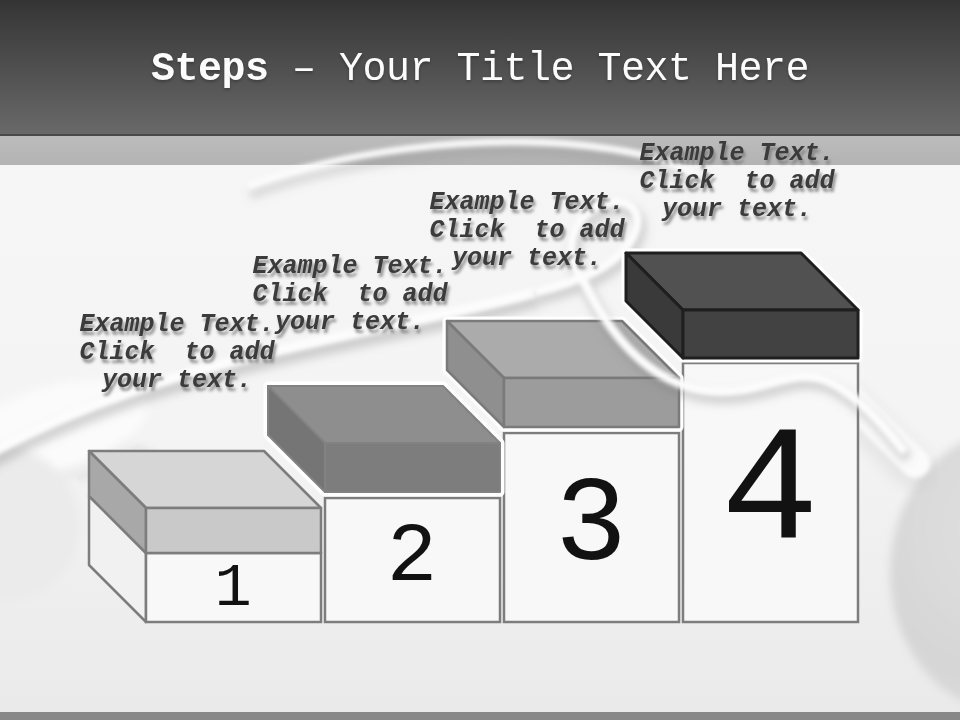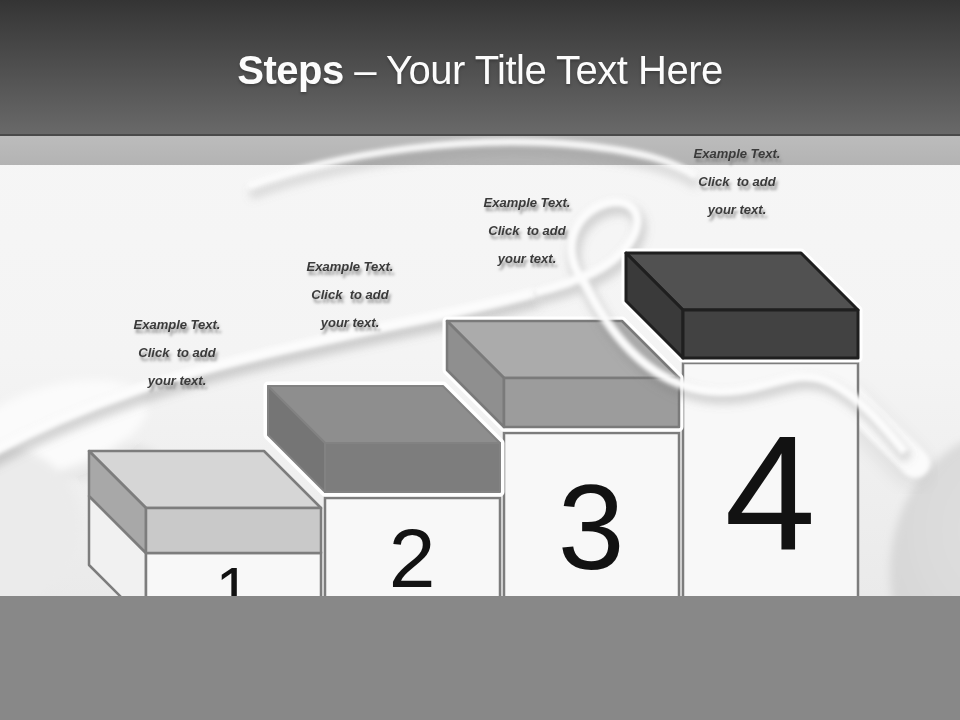--- a/index.html
+++ b/index.html
@@ -1,19 +1,19 @@
 <!DOCTYPE html>
 <html style="--header-top: #3a3a3a; --header-bottom: #696969; --header-edge: #4a4a4a; --band: #b3b3b3; --bg-top: #f7f7f7; --bg-bottom: #eaeaea; --title-color: #fcfcfc; --caption-color: #3b3b3b; --digit-color: #121212; --box-face: #f8f8f8; --box-side: #f1f1f1; --box-outline: #7d7d7d; --cable: #fcfcfc;"><head>
 <meta charset="utf-8">
 <style>
   html,body{margin:0;padding:0;background:#888;}
   .slide{
-    position:relative;width:960px;height:596px;overflow:hidden;
+    position:relative;width:960px;height:712px;overflow:hidden;
     background:linear-gradient(180deg,var(--bg-top,#f7f7f7) 0%,#f4f4f4 60%,var(--bg-bottom,#eaeaea) 100%);
-    font-family:Liberation Sans, sans-serif;
+    font-family:Liberation Mono, monospace;
   }
   .header{
     position:absolute;left:0;top:0;width:100%;height:136px;
     background:linear-gradient(180deg,#343434 0%,var(--header-top,#3a3a3a) 10%,var(--header-bottom,#696969) 100%);
     border-bottom:2px solid var(--header-edge,#4a4a4a);
     box-sizing:border-box;z-index:5;
   }
   .title{
     margin:0;position:absolute;left:0;right:0;top:50px;
     text-align:center;color:var(--title-color,#fcfcfc);
@@ -22,21 +22,21 @@
   }
   .title .em{font-weight:700;}
   .band{
     position:absolute;left:0;top:136px;width:100%;height:29px;
     background:linear-gradient(180deg,#bcbcbc,var(--band,#b3b3b3));
     z-index:1;
   }
   svg.scene{position:absolute;left:0;top:0;z-index:2;}
   .caption{
     position:absolute;width:240px;text-align:center;z-index:3;
-    font-style:italic;font-weight:600;font-size:13px;line-height:28px;
+    font-style:italic;font-weight:600;font-size:25px;line-height:28px;
     color:var(--caption-color,#3b3b3b);
     text-shadow:2px 4px 3px rgba(120,120,120,0.8);
   }
   .caption span{display:block;white-space:pre;}
   .num{
     position:absolute;z-index:3;transform:translate(-50%,-50%);
     color:var(--digit-color,#121212);font-weight:400;line-height:1;
   }
 </style>
 </head>

